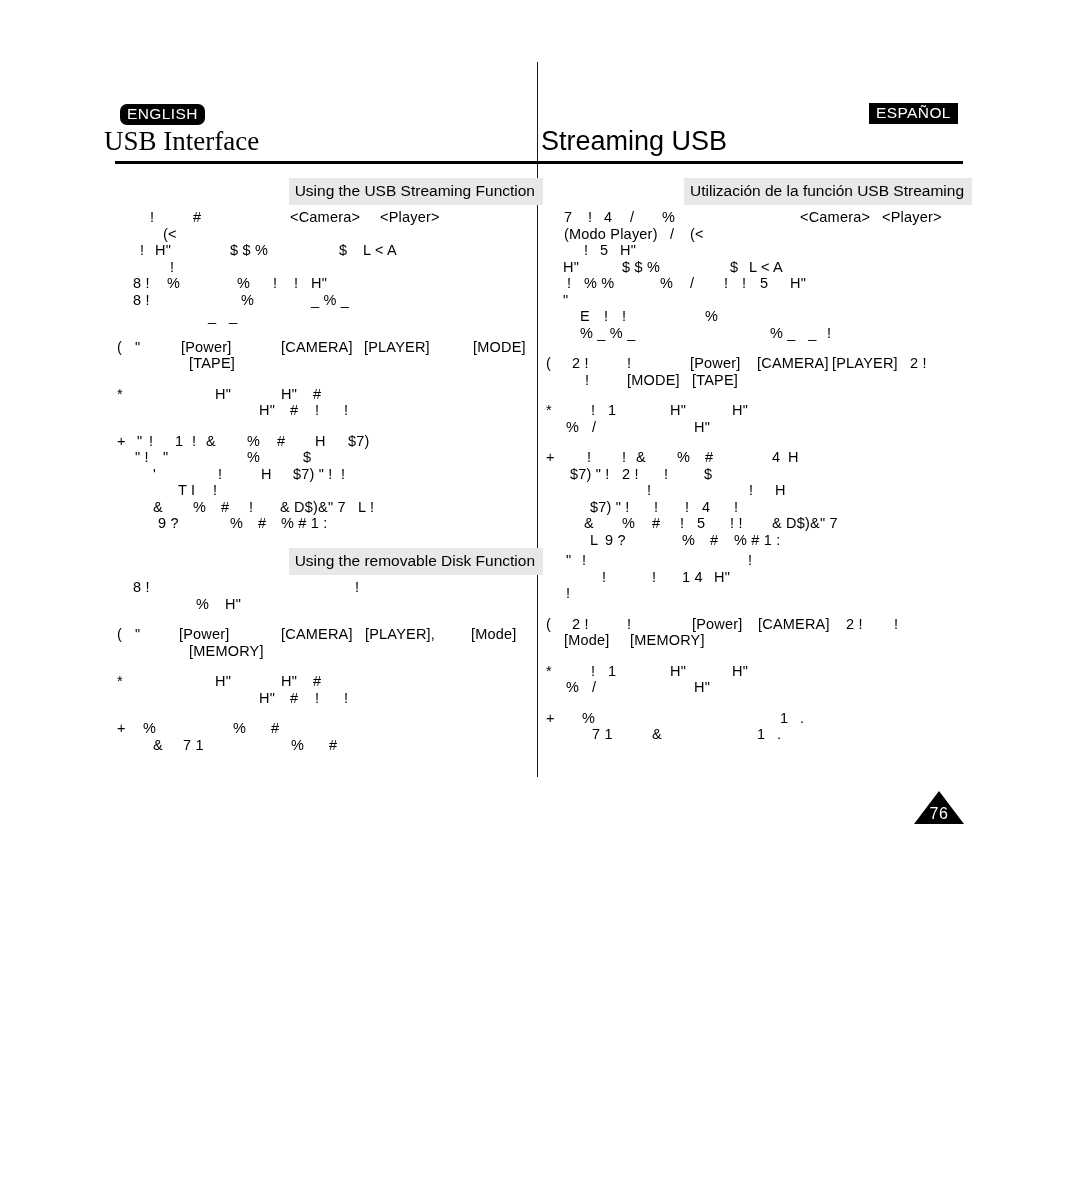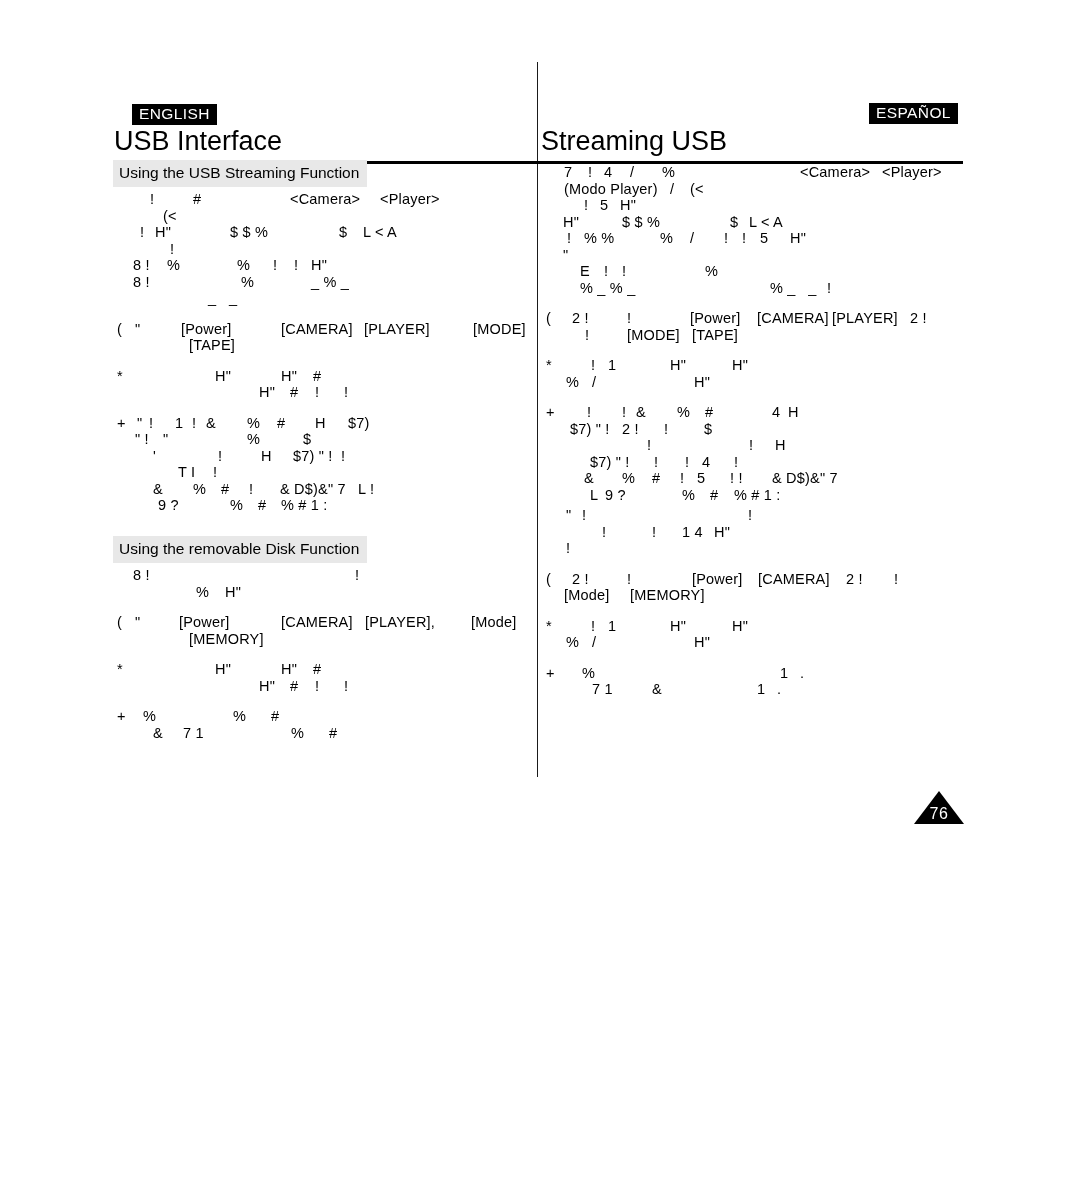--- a/index.html
+++ b/index.html
@@ -25,32 +25,32 @@
   .lang-badge {
     position: absolute;
     background: #000000;
     color: #ffffff;
     font-size: 15.5px;
     letter-spacing: 0.4px;
     padding: 2px 7px 3px 7px;
     line-height: 1.05;
     white-space: nowrap;
   }
-  #badge-en { left: 132px; top: 104px; }
+  #badge-en { left: 120px; top: 104px; border-radius: 7px; }
   #badge-es { left: 869px; top: 103px; }
 
   
   .page-title {
     position: absolute;
     font-size: 27px;
     line-height: 1;
     white-space: nowrap;
     font-weight: 400;
   }
-  #title-en { left: 114px; top: 128px; }
+  #title-en { left: 104px; top: 128px; font-family: Liberation Serif, serif; }
   #title-es { left: 541px; top: 128px; }
 
   
   #rule-main {
     position: absolute;
     left: 115px;
     top: 161px;
     width: 848px;
     height: 3px;
     background: #000000;
@@ -60,22 +60,23 @@
     left: 537px;
     top: 62px;
     width: 1px;
     height: 715px;
     background: #1a1a1a;
   }
 
   
   .column {
     position: absolute;
-    top: 160px;
+    top: 178px;
     width: 430px;
+    text-align: right;
   }
   #col-en { left: 113px; }
   #col-es { left: 542px; }
 
   
   .subsection {
     display: inline-block;
     background: #e8e8e8;
     font-size: 15.5px;
     line-height: 1.45;
@@ -146,27 +147,28 @@
   <div class="page-title" id="title-es">Streaming USB</div>
 
   <div id="rule-main"></div>
 
   <div class="column" id="col-en">
       <div class="subsection-wrap"><span class="subsection">Using the USB Streaming Function</span></div>
       <div class="para" style="margin-top: 4px;"><div class="frag-row"><span class="frag" style="left: 37px;">!</span><span class="frag" style="left: 80px;">#</span><span class="frag" style="left: 177px;">&lt;Camera&gt;</span><span class="frag" style="left: 267px;">&lt;Player&gt;</span></div><div class="frag-row"><span class="frag" style="left: 50px;">(&lt;</span></div><div class="frag-row"><span class="frag" style="left: 27px;">!</span><span class="frag" style="left: 42px;">H"</span><span class="frag" style="left: 117px;">$ $ %</span><span class="frag" style="left: 226px;">$</span><span class="frag" style="left: 250px;">L &lt; A</span></div><div class="frag-row"><span class="frag" style="left: 57px;">!</span></div><div class="frag-row"><span class="frag" style="left: 20px;">8 !</span><span class="frag" style="left: 54px;">%</span><span class="frag" style="left: 124px;">%</span><span class="frag" style="left: 160px;">!</span><span class="frag" style="left: 181px;">!</span><span class="frag" style="left: 198px;">H"</span></div><div class="frag-row"><span class="frag" style="left: 20px;">8 !</span><span class="frag" style="left: 128px;">%</span><span class="frag" style="left: 198px;">_ % _</span></div><div class="frag-row"><span class="frag" style="left: 95px;">_   _</span></div></div>
       <div class="para" style="margin-top: 14px;"><div class="frag-row"><span class="frag" style="left: 4px;">(</span><span class="frag" style="left: 22px;">"</span><span class="frag" style="left: 68px;">[Power]</span><span class="frag" style="left: 168px;">[CAMERA]</span><span class="frag" style="left: 251px;">[PLAYER]</span><span class="frag" style="left: 360px;">[MODE]</span></div><div class="frag-row"><span class="frag" style="left: 76px;">[TAPE]</span></div></div>
       <div class="para" style="margin-top: 14px;"><div class="frag-row"><span class="frag" style="left: 4px;">*</span><span class="frag" style="left: 102px;">H"</span><span class="frag" style="left: 168px;">H"</span><span class="frag" style="left: 200px;">#</span></div><div class="frag-row"><span class="frag" style="left: 146px;">H"</span><span class="frag" style="left: 177px;">#</span><span class="frag" style="left: 202px;">!</span><span class="frag" style="left: 231px;">!</span></div></div>
       <div class="para" style="margin-top: 14px;"><div class="frag-row"><span class="frag" style="left: 4px;">+</span><span class="frag" style="left: 24px;">"</span><span class="frag" style="left: 36px;">!</span><span class="frag" style="left: 62px;">1</span><span class="frag" style="left: 79px;">!</span><span class="frag" style="left: 93px;">&amp;</span><span class="frag" style="left: 134px;">%</span><span class="frag" style="left: 164px;">#</span><span class="frag" style="left: 202px;">H</span><span class="frag" style="left: 235px;">$7)</span></div><div class="frag-row"><span class="frag" style="left: 22px;">" !</span><span class="frag" style="left: 50px;">"</span><span class="frag" style="left: 134px;">%</span><span class="frag" style="left: 190px;">$</span></div><div class="frag-row"><span class="frag" style="left: 40px;">'</span><span class="frag" style="left: 105px;">!</span><span class="frag" style="left: 148px;">H</span><span class="frag" style="left: 180px;">$7) " !</span><span class="frag" style="left: 228px;">!</span></div><div class="frag-row"><span class="frag" style="left: 65px;">T I</span><span class="frag" style="left: 100px;">!</span></div><div class="frag-row"><span class="frag" style="left: 40px;">&amp;</span><span class="frag" style="left: 80px;">%</span><span class="frag" style="left: 108px;">#</span><span class="frag" style="left: 136px;">!</span><span class="frag" style="left: 167px;">&amp; D$)&amp;" 7</span><span class="frag" style="left: 245px;">L !</span></div><div class="frag-row"><span class="frag" style="left: 45px;">9 ?</span><span class="frag" style="left: 117px;">%</span><span class="frag" style="left: 145px;">#</span><span class="frag" style="left: 168px;">% # 1 :</span></div></div>
-      <div class="subsection-wrap" style="margin-top: 22px;"><span class="subsection">Using the removable Disk Function</span></div>
+      <div class="subsection-wrap" style="margin-top: 16px;"><span class="subsection">Using the removable Disk Function</span></div>
       <div class="para" style="margin-top: 4px;"><div class="frag-row"><span class="frag" style="left: 20px;">8 !</span><span class="frag" style="left: 242px;">!</span></div><div class="frag-row"><span class="frag" style="left: 83px;">%</span><span class="frag" style="left: 112px;">H"</span></div></div>
       <div class="para" style="margin-top: 14px;"><div class="frag-row"><span class="frag" style="left: 4px;">(</span><span class="frag" style="left: 22px;">"</span><span class="frag" style="left: 66px;">[Power]</span><span class="frag" style="left: 168px;">[CAMERA]</span><span class="frag" style="left: 252px;">[PLAYER],</span><span class="frag" style="left: 358px;">[Mode]</span></div><div class="frag-row"><span class="frag" style="left: 76px;">[MEMORY]</span></div></div>
       <div class="para" style="margin-top: 14px;"><div class="frag-row"><span class="frag" style="left: 4px;">*</span><span class="frag" style="left: 102px;">H"</span><span class="frag" style="left: 168px;">H"</span><span class="frag" style="left: 200px;">#</span></div><div class="frag-row"><span class="frag" style="left: 146px;">H"</span><span class="frag" style="left: 177px;">#</span><span class="frag" style="left: 202px;">!</span><span class="frag" style="left: 231px;">!</span></div></div>
       <div class="para" style="margin-top: 14px;"><div class="frag-row"><span class="frag" style="left: 4px;">+</span><span class="frag" style="left: 30px;">%</span><span class="frag" style="left: 120px;">%</span><span class="frag" style="left: 158px;">#</span></div><div class="frag-row"><span class="frag" style="left: 40px;">&amp;</span><span class="frag" style="left: 70px;">7 1</span><span class="frag" style="left: 178px;">%</span><span class="frag" style="left: 216px;">#</span></div></div>
     </div>
   <div class="column" id="col-es">
+      <div class="subsection-wrap"><span class="subsection">Utilización de la función USB Streaming</span></div>
       <div class="para" style="margin-top: 4px;"><div class="frag-row"><span class="frag" style="left: 22px;">7</span><span class="frag" style="left: 46px;">!</span><span class="frag" style="left: 62px;">4</span><span class="frag" style="left: 88px;">/</span><span class="frag" style="left: 120px;">%</span><span class="frag" style="left: 258px;">&lt;Camera&gt;</span><span class="frag" style="left: 340px;">&lt;Player&gt;</span></div><div class="frag-row"><span class="frag" style="left: 22px;">(Modo Player)</span><span class="frag" style="left: 128px;">/</span><span class="frag" style="left: 148px;">(&lt;</span></div><div class="frag-row"><span class="frag" style="left: 42px;">!</span><span class="frag" style="left: 58px;">5</span><span class="frag" style="left: 78px;">H"</span></div><div class="frag-row"><span class="frag" style="left: 21px;">H"</span><span class="frag" style="left: 80px;">$ $ %</span><span class="frag" style="left: 188px;">$</span><span class="frag" style="left: 207px;">L &lt; A</span></div><div class="frag-row"><span class="frag" style="left: 25px;">!</span><span class="frag" style="left: 42px;">% %</span><span class="frag" style="left: 118px;">%</span><span class="frag" style="left: 148px;">/</span><span class="frag" style="left: 182px;">!</span><span class="frag" style="left: 200px;">!</span><span class="frag" style="left: 218px;">5</span><span class="frag" style="left: 248px;">H"</span></div><div class="frag-row"><span class="frag" style="left: 21px;">"</span></div><div class="frag-row"><span class="frag" style="left: 38px;">E</span><span class="frag" style="left: 62px;">!</span><span class="frag" style="left: 80px;">!</span><span class="frag" style="left: 163px;">%</span></div><div class="frag-row"><span class="frag" style="left: 38px;">% _ % _</span><span class="frag" style="left: 228px;">% _   _</span><span class="frag" style="left: 285px;">!</span></div></div>
       <div class="para" style="margin-top: 14px;"><div class="frag-row"><span class="frag" style="left: 4px;">(</span><span class="frag" style="left: 30px;">2 !</span><span class="frag" style="left: 85px;">!</span><span class="frag" style="left: 148px;">[Power]</span><span class="frag" style="left: 215px;">[CAMERA]</span><span class="frag" style="left: 290px;">[PLAYER]</span><span class="frag" style="left: 368px;">2 !</span></div><div class="frag-row"><span class="frag" style="left: 43px;">!</span><span class="frag" style="left: 85px;">[MODE]</span><span class="frag" style="left: 150px;">[TAPE]</span></div></div>
       <div class="para" style="margin-top: 14px;"><div class="frag-row"><span class="frag" style="left: 4px;">*</span><span class="frag" style="left: 49px;">!</span><span class="frag" style="left: 66px;">1</span><span class="frag" style="left: 128px;">H"</span><span class="frag" style="left: 190px;">H"</span></div><div class="frag-row"><span class="frag" style="left: 24px;">%</span><span class="frag" style="left: 50px;">/</span><span class="frag" style="left: 152px;">H"</span></div></div>
       <div class="para" style="margin-top: 14px;"><div class="frag-row"><span class="frag" style="left: 4px;">+</span><span class="frag" style="left: 45px;">!</span><span class="frag" style="left: 80px;">!</span><span class="frag" style="left: 94px;">&amp;</span><span class="frag" style="left: 135px;">%</span><span class="frag" style="left: 163px;">#</span><span class="frag" style="left: 230px;">4</span><span class="frag" style="left: 246px;">H</span></div><div class="frag-row"><span class="frag" style="left: 28px;">$7) " !</span><span class="frag" style="left: 80px;">2 !</span><span class="frag" style="left: 122px;">!</span><span class="frag" style="left: 162px;">$</span></div><div class="frag-row"><span class="frag" style="left: 105px;">!</span><span class="frag" style="left: 207px;">!</span><span class="frag" style="left: 233px;">H</span></div><div class="frag-row"><span class="frag" style="left: 48px;">$7) " !</span><span class="frag" style="left: 112px;">!</span><span class="frag" style="left: 143px;">!</span><span class="frag" style="left: 160px;">4</span><span class="frag" style="left: 192px;">!</span></div><div class="frag-row"><span class="frag" style="left: 42px;">&amp;</span><span class="frag" style="left: 80px;">%</span><span class="frag" style="left: 110px;">#</span><span class="frag" style="left: 138px;">!</span><span class="frag" style="left: 155px;">5</span><span class="frag" style="left: 188px;">! !</span><span class="frag" style="left: 230px;">&amp; D$)&amp;" 7</span></div><div class="frag-row"><span class="frag" style="left: 48px;">L</span><span class="frag" style="left: 63px;">9 ?</span><span class="frag" style="left: 140px;">%</span><span class="frag" style="left: 168px;">#</span><span class="frag" style="left: 192px;">% # 1 :</span></div></div>
       <div class="para" style="margin-top: 4px;"><div class="frag-row"><span class="frag" style="left: 24px;">"</span><span class="frag" style="left: 40px;">!</span><span class="frag" style="left: 206px;">!</span></div><div class="frag-row"><span class="frag" style="left: 60px;">!</span><span class="frag" style="left: 110px;">!</span><span class="frag" style="left: 140px;">1 4</span><span class="frag" style="left: 172px;">H"</span></div><div class="frag-row"><span class="frag" style="left: 24px;">!</span></div></div>
       <div class="para" style="margin-top: 14px;"><div class="frag-row"><span class="frag" style="left: 4px;">(</span><span class="frag" style="left: 30px;">2 !</span><span class="frag" style="left: 85px;">!</span><span class="frag" style="left: 150px;">[Power]</span><span class="frag" style="left: 216px;">[CAMERA]</span><span class="frag" style="left: 304px;">2 !</span><span class="frag" style="left: 352px;">!</span></div><div class="frag-row"><span class="frag" style="left: 22px;">[Mode]</span><span class="frag" style="left: 88px;">[MEMORY]</span></div></div>
       <div class="para" style="margin-top: 14px;"><div class="frag-row"><span class="frag" style="left: 4px;">*</span><span class="frag" style="left: 49px;">!</span><span class="frag" style="left: 66px;">1</span><span class="frag" style="left: 128px;">H"</span><span class="frag" style="left: 190px;">H"</span></div><div class="frag-row"><span class="frag" style="left: 24px;">%</span><span class="frag" style="left: 50px;">/</span><span class="frag" style="left: 152px;">H"</span></div></div>
       <div class="para" style="margin-top: 14px;"><div class="frag-row"><span class="frag" style="left: 4px;">+</span><span class="frag" style="left: 40px;">%</span><span class="frag" style="left: 238px;">1</span><span class="frag" style="left: 258px;">.</span></div><div class="frag-row"><span class="frag" style="left: 50px;">7 1</span><span class="frag" style="left: 110px;">&amp;</span><span class="frag" style="left: 215px;">1</span><span class="frag" style="left: 235px;">.</span></div></div>
     </div>
 

